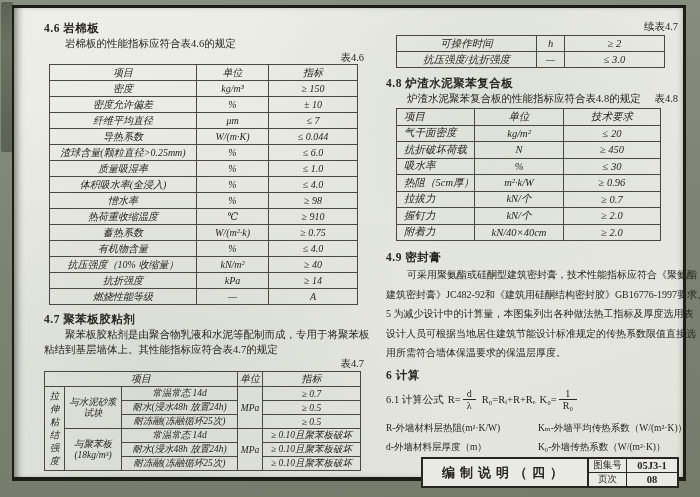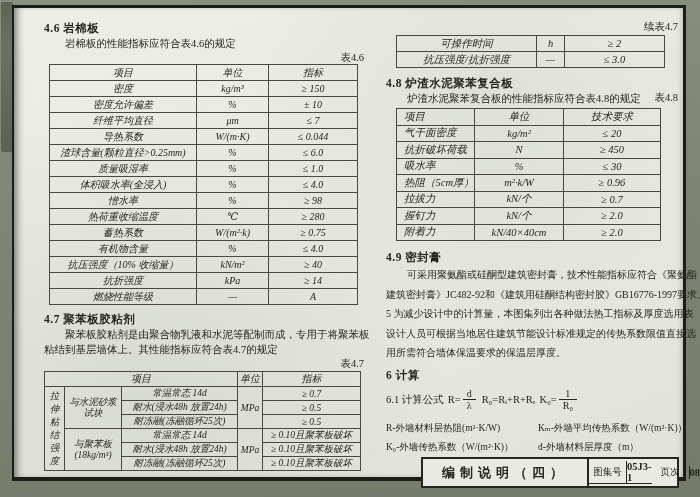--- a/index.html
+++ b/index.html
@@ -59,27 +59,27 @@
   .frac .den{padding:0 4px;}
   .formula{display:inline-flex;align-items:center;}
   .legend{display:grid;grid-template-columns:152px 1fr;font-size:9.5px;line-height:19px;margin-top:6px;white-space:nowrap;}
   .titleblock{
     position:absolute;left:407px;top:449px;width:254px;height:27px;
     display:grid;grid-template-columns:166px 1fr;
     border:2px solid #26251f;background:#e9eae3;box-sizing:content-box;
   }
   .tb-title{display:flex;align-items:center;justify-content:center;
     font-size:13px;font-weight:bold;letter-spacing:5px;border-right:2px solid #26251f;}
-  .tb-right{display:flex;align-items:center;}
+  .tb-right{display:flex;flex-direction:column;}
   .tb-row{flex:1;display:grid;grid-template-columns:38px 1fr;}
   .tb-row:first-child{border-bottom:1.5px solid #26251f;}
   .tb-label{display:flex;align-items:center;justify-content:center;font-size:9.5px;border-right:1.5px solid #26251f;}
   .tb-value{display:flex;align-items:center;justify-content:center;font-size:10.5px;font-weight:bold;}
   .mt2{margin-top:2px;} .mt4{margin-top:4px;} .mt6{margin-top:6px;} .mt7{margin-top:7px;} .mt8{margin-top:8px;}
-  .intro-cap-row{display:flex;justify-content:space-between;align-items:flex-start;}
+  .intro-cap-row{display:flex;justify-content:space-between;align-items:center;}
 </style>
 </head>
 <body>
 
 <div class="photo">
   <div class="corner-stamp"></div>
   <div class="page">
 
     <div class="col col-left">
       <div class="heading">4.6 岩棉板</div>
@@ -133,21 +133,21 @@
               <td>≤ 4.0</td>
             </tr>
         <tr>
               <td>憎水率</td>
               <td>%</td>
               <td>≥ 98</td>
             </tr>
         <tr>
               <td>热荷重收缩温度</td>
               <td>℃</td>
-              <td>≥ 280</td>
+              <td>≥ 910</td>
             </tr>
         <tr>
               <td>蓄热系数</td>
               <td>W/(m²·k)</td>
               <td>≥ 0.75</td>
             </tr>
         <tr>
               <td>有机物含量</td>
               <td>%</td>
               <td>≤ 4.0</td>
@@ -320,22 +320,22 @@
           <span>K₀=</span>
           <span class="frac">
             <span class="num">1</span>
             <span class="den">R₀</span>
           </span>
         </span>
       </div>
       <div class="legend">
         <div>R-外墙材料层热阻(m²·K/W)</div>
         <div>Kₘ-外墙平均传热系数（W/(m²·K)）</div>
+        <div>d-外墙材料层厚度（m）</div>
         <div>K₀-外墙传热系数（W/(m²·K)）</div>
-        <div>d-外墙材料层厚度（m）</div>
       </div>
     </div>
 
     <div class="titleblock">
       <div class="tb-title">编制说明（四）</div>
       <div class="tb-right">
         <div class="tb-row">
           <div class="tb-label">图集号</div>
           <div class="tb-value">05J3-1</div>
         </div>

